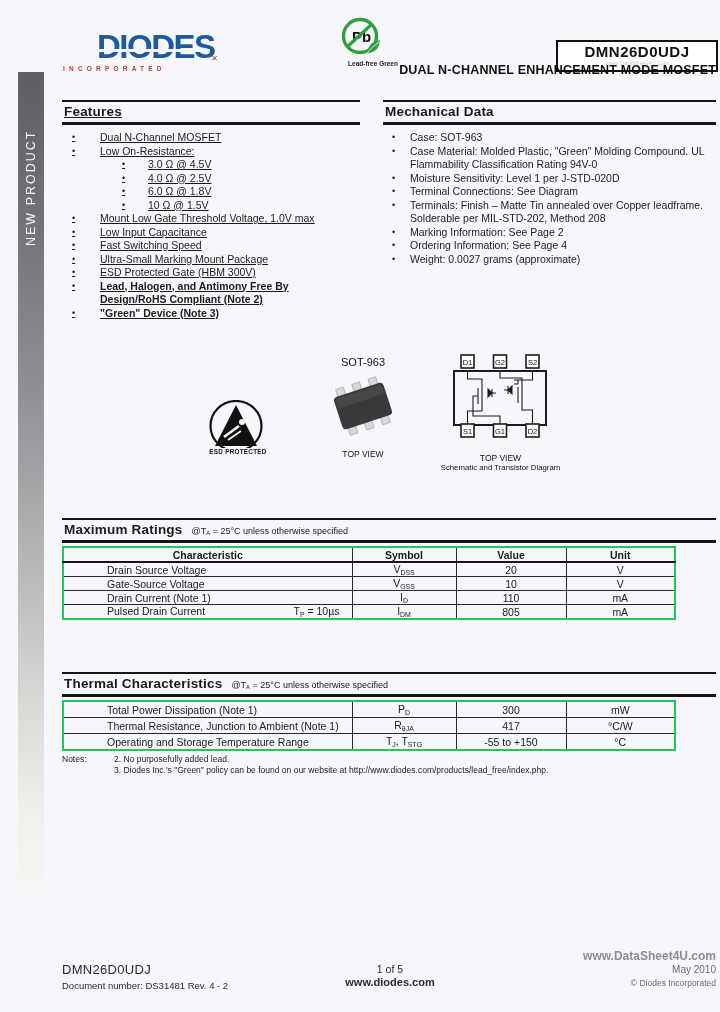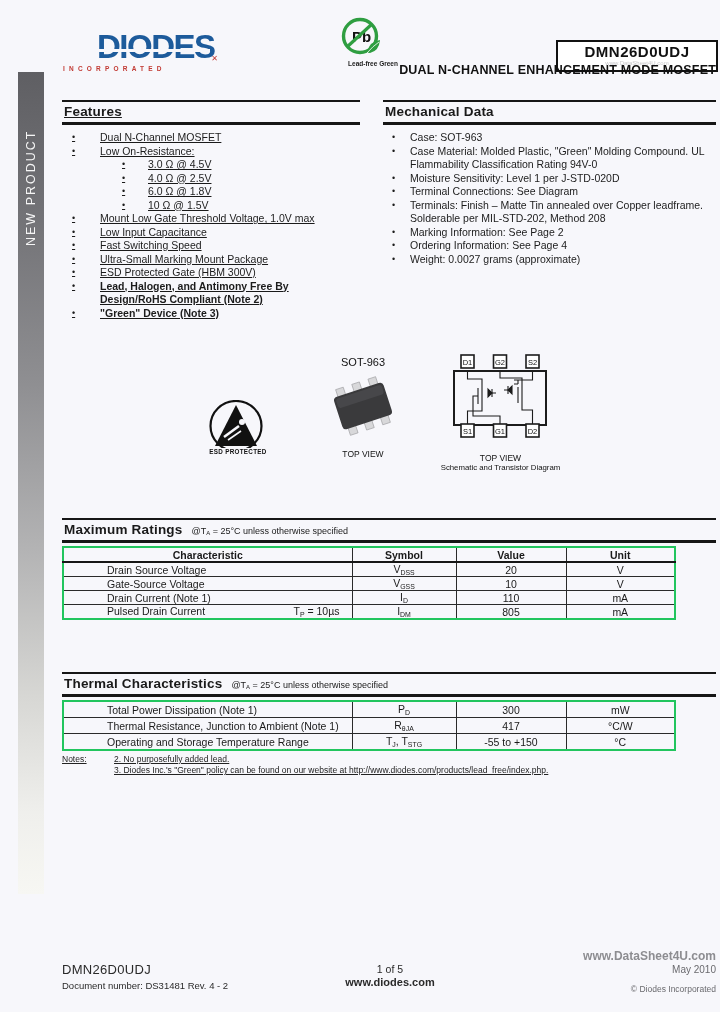--- a/index.html
+++ b/index.html
@@ -64,36 +64,36 @@
   .thermal-sec{position:absolute;left:62px;top:672px;width:654px;}
   table.dtable{border-collapse:collapse;width:548px;margin-top:3px;table-layout:fixed;border:2px solid #22c55e;}
   .dtable th,.dtable td{border:1px solid #2a2a2a;font-size:10.5px;height:13px;padding:0 4px;overflow:hidden;white-space:nowrap;}
   .dtable th{font-weight:bold;text-align:center;border-bottom:2px solid #161616;}
   .dtable td{text-align:center;}
   .dtable td.c-char{text-align:left;padding-left:43px;}
   .dtable td .cond{float:right;padding-right:8px;}
   .thermal-sec .dtable td{height:15px;}
 
   
-  .notes{position:absolute;left:62px;top:754px;width:652px;display:flex;font-size:8.5px;line-height:11px;color:#222;text-decoration:underline;}
+  .notes{position:absolute;left:62px;top:754px;width:652px;display:flex;font-size:8.5px;line-height:11px;color:#222;}
   .notes-label{flex:0 0 52px;}
   .notes-list{flex:1;}
   .note-item{padding-left:15px;text-indent:-15px;}
 
   
   .footer-left{position:absolute;left:62px;top:962px;color:#2a2a2a;}
   .footer-left .l1{font-size:13px;letter-spacing:0.3px;}
   .footer-left .l2{font-size:9.5px;margin-top:3px;}
   .footer-center{position:absolute;left:300px;top:963px;width:180px;text-align:center;color:#2a2a2a;}
   .footer-center .l1{font-size:10.5px;}
   .footer-center .l2{font-size:11px;font-weight:bold;margin-top:1px;}
   .footer-right{position:absolute;right:4px;top:949px;text-align:right;}
   .footer-right .l1{font-size:12px;font-weight:bold;color:#8d8d91;}
   .footer-right .l2{font-size:10px;color:#6a6a6e;margin-top:1px;}
-  .footer-right .l3{font-size:8.5px;color:#6a6a6e;margin-top:9px;}
+  .footer-right .l3{font-size:8.5px;color:#6a6a6e;margin-top:3px;}
 
   svg{display:block;}
 </style>
 </head>
 <body>
 
 <div class="page">
 
   <div class="newprod-bar">
     <span class="newprod-text">NEW PRODUCT</span>

